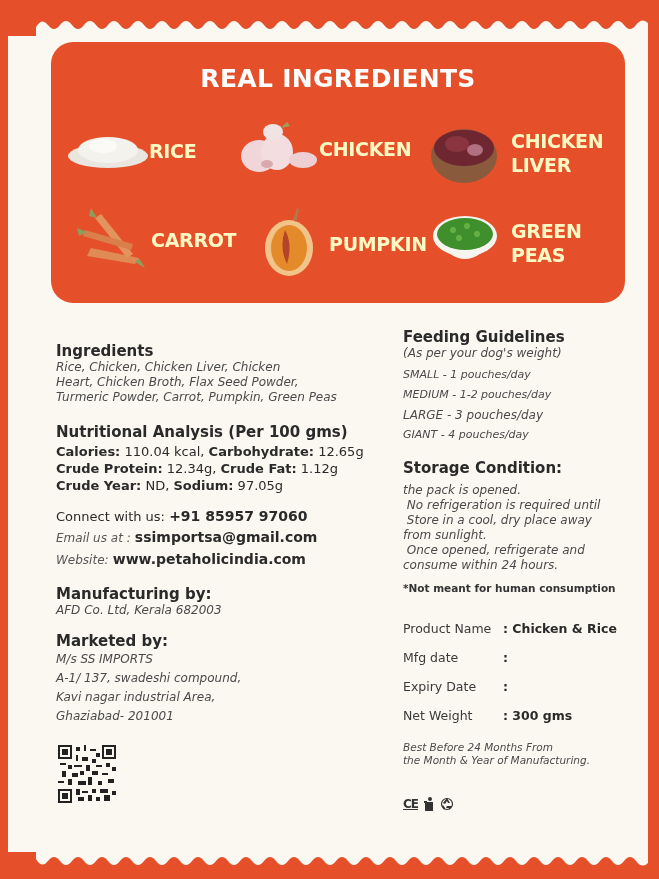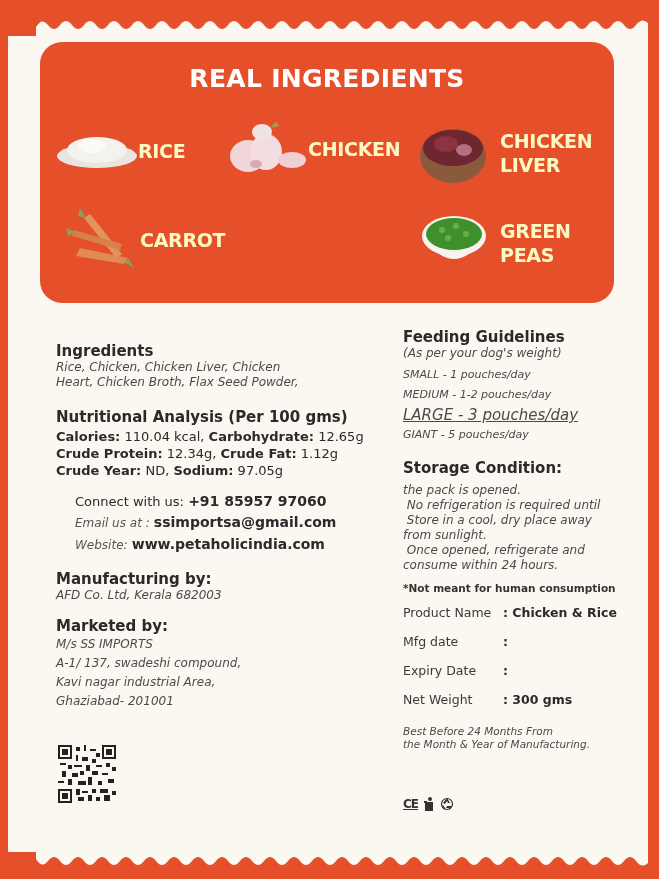--- a/index.html
+++ b/index.html
@@ -18,21 +18,21 @@
   .scallop {
     position: absolute;
     left: 36px;
     width: 612px;
     height: 18px;
   }
   .scallop.top { top: 19px; }
   .scallop.bottom { top: 849px; }
   .hero {
     position: absolute;
-    left: 40px; top: 42px;
+    left: 51px; top: 42px;
     width: 574px; height: 261px;
     background: #e5502a;
     border-radius: 22px;
   }
   .hero-title {
     position: absolute;
     left: 0; right: 0; top: 22px;
     text-align: center;
     color: #fff;
     font-weight: bold;
@@ -54,21 +54,21 @@
   }
   .ing svg { display: block; flex: none; }
 
   .col-left { position: absolute; left: 56px; top: 342px; width: 330px; color: #2c2c2c; }
   .col-right { position: absolute; left: 403px; top: 328px; width: 235px; color: #2c2c2c; }
   .h { font-weight: bold; font-size: 15px; color: #2a2a2a; }
   .it { font-style: italic; color: #4a4a4a; }
   .sm { font-size: 12px; line-height: 15px; }
   .nut { font-size: 13px; line-height: 17px; color: #2a2a2a; }
   .nut b { font-weight: bold; }
-  .contact { font-size: 13px; line-height: 21px; margin-left: 19px; }
+  .contact { font-size: 13px; line-height: 21px; }
   .contact b { font-weight: bold; font-size: 14px; color: #2a2a2a; }
   .contact .lbl { font-style: italic; font-size: 12px; color: #555; }
   .contact .lbl-b { font-size: 13px; color: #2a2a2a; }
   .kv { display: flex; font-size: 12.5px; color: #3a3a3a; height: 29px; align-items: center; }
   .kv .k { width: 100px; }
   .kv .v { font-weight: bold; color: #2a2a2a; }
   .qr { position: absolute; left: 58px; top: 745px; width: 58px; height: 58px; }
   .certs { position: absolute; left: 403px; top: 797px; display: flex; gap: 6px; align-items: center; font-size: 13px; color: #333; }
 </style>
 </head>
@@ -123,20 +123,29 @@
       <path d="M10 48 L58 56 L62 50 L14 40 Z" fill="#e08a56"></path>
       <path d="M18 10 L50 50 L56 46 L24 6 Z" fill="#e3945e"></path>
       <path d="M6 28 L54 42 L56 36 L8 22 Z" fill="#d97f4c"></path>
       <path d="M14 0 l6 10 l-8 -2 z" fill="#8aa05a"></path>
       <path d="M0 20 l10 4 l-8 4 z" fill="#8aa05a"></path>
       <path d="M58 54 l10 6 l-6 -10 z" fill="#8aa05a"></path>
     </svg>
     <span class="label" style="margin-left:2px;">CARROT</span>
   </div>
 
+  <div class="ing" style="left:212px; top:166px;">
+    <svg width="56" height="72" viewBox="0 0 56 72">
+      <ellipse cx="26" cy="40" rx="24" ry="28" fill="#f1c48a"></ellipse>
+      <ellipse cx="26" cy="40" rx="18" ry="23" fill="#e58a2a"></ellipse>
+      <path d="M22 22 Q30 36 24 56 Q16 40 22 22 Z" fill="#b5452a"></path>
+      <path d="M30 12 L34 0 L36 2 L33 14 Z" fill="#b07a4a"></path>
+    </svg>
+    <span class="label" style="margin-left:10px;">PUMPKIN</span>
+  </div>
 
   <div class="ing" style="left:380px; top:170px;align-items:center;">
     <svg width="68" height="62" viewBox="0 0 68 62">
       <path d="M2 24 Q34 70 66 24 Z" fill="#f6f4ef"></path>
       <ellipse cx="34" cy="24" rx="32" ry="20" fill="#f6f4ef"></ellipse>
       <ellipse cx="34" cy="22" rx="28" ry="16" fill="#3f8f2c"></ellipse>
       <circle cx="22" cy="18" r="3" fill="#64b045"></circle>
       <circle cx="36" cy="14" r="3" fill="#64b045"></circle>
       <circle cx="46" cy="22" r="3" fill="#64b045"></circle>
       <circle cx="28" cy="26" r="3" fill="#64b045"></circle>
@@ -144,20 +153,21 @@
     <span class="label" style="margin-left:12px;">GREEN
 PEAS</span>
   </div>
 </div>
 
 <div class="col-left">
   <div>
     <div class="h">Ingredients</div>
     <div class="it sm">Rice, Chicken, Chicken Liver, Chicken</div>
     <div class="it sm">Heart, Chicken Broth, Flax Seed Powder,</div>
+    <div class="it sm">Turmeric Powder, Carrot, Pumpkin, Green Peas</div>
   </div>
 
   <div style="margin-top:18px;">
     <div class="h" style="margin-bottom:2px;">Nutritional Analysis (Per 100 gms)</div>
     <div class="nut">
       <b>Calories:</b><span> 110.04 kcal, </span><b>Carbohydrate:</b><span> 12.65g</span>
     </div>
     <div class="nut">
       <b>Crude Protein:</b><span> 12.34g, </span><b>Crude Fat:</b><span> 1.12g</span>
     </div>
@@ -243,36 +253,36 @@
       <rect x="27" y="23" width="2" height="2"></rect>
   </g>
 </svg>
 
 <div class="col-right">
   <div>
     <div class="h">Feeding Guidelines</div>
     <div class="it sm" style="margin-bottom:4px;">(As per your dog's weight)</div>
     <div class="it" style="font-size:11px; line-height:20px;">SMALL - 1 pouches/day</div>
     <div class="it" style="font-size:11px; line-height:20px;">MEDIUM - 1-2 pouches/day</div>
-    <div class="it" style="font-size:15px; line-height:20px;text-decoration:underline;">LARGE - 3 pouches/day</div>
-    <div class="it" style="font-size:11px; line-height:20px;">GIANT - 5 pouches/day</div>
+    <div class="it" style="font-size:12px; line-height:20px;">LARGE - 3 pouches/day</div>
+    <div class="it" style="font-size:11px; line-height:20px;">GIANT - 4 pouches/day</div>
   </div>
 
   <div style="margin-top:14px;">
     <div class="h" style="margin-bottom:6px;">Storage Condition:</div>
     <div class="it sm" style="white-space:pre;">the pack is opened.</div>
     <div class="it sm" style="white-space:pre;"> No refrigeration is required until</div>
     <div class="it sm" style="white-space:pre;"> Store in a cool, dry place away</div>
     <div class="it sm" style="white-space:pre;">from sunlight.</div>
     <div class="it sm" style="white-space:pre;"> Once opened, refrigerate and</div>
     <div class="it sm" style="white-space:pre;">consume within 24 hours.</div>
     <div style="margin-top:9px; font-size:10.5px; font-weight:bold; color:#333;">*Not meant for human consumption</div>
   </div>
 
-  <div style="margin-top:4px;">
+  <div style="margin-top:20px;">
     <div class="kv">
       <span class="k">Product Name</span>
       <span class="v">: Chicken &amp; Rice</span>
     </div>
     <div class="kv">
       <span class="k">Mfg date</span>
       <span class="v">:</span>
     </div>
     <div class="kv">
       <span class="k">Expiry Date</span>

